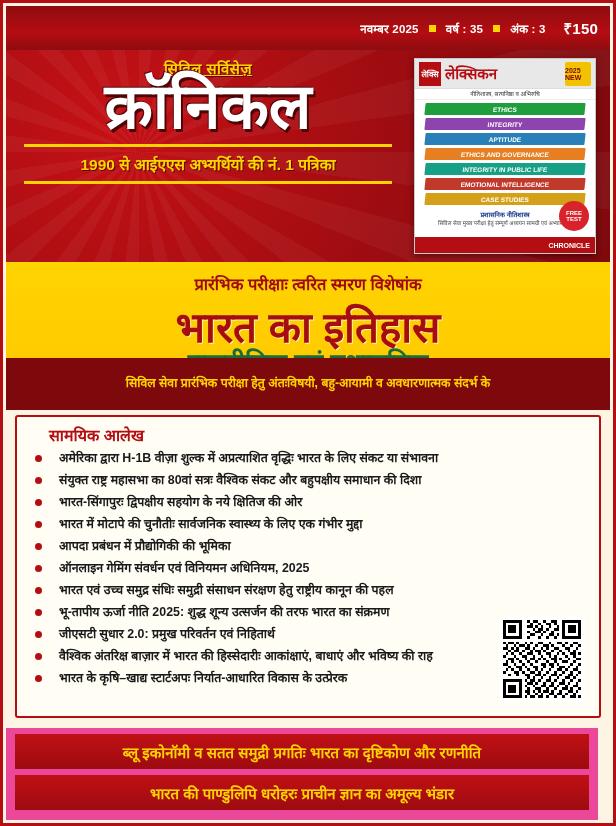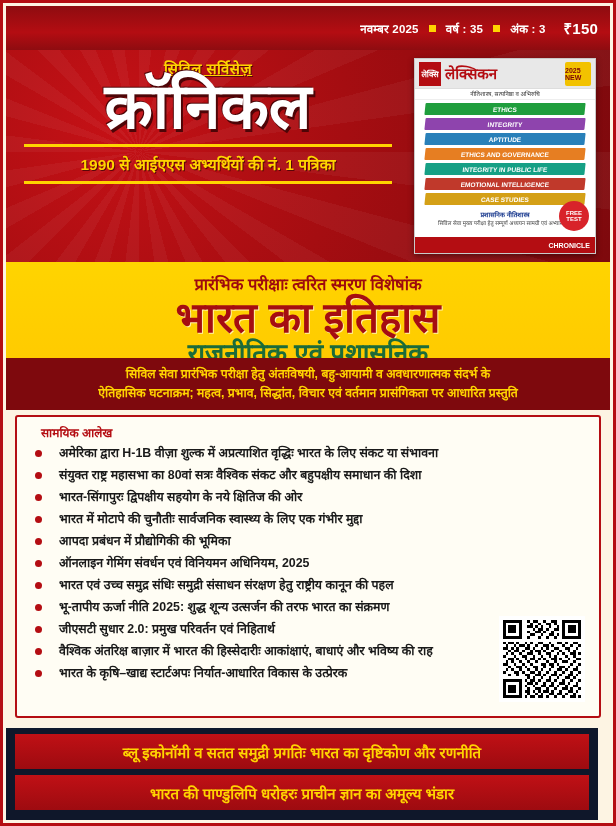--- a/index.html
+++ b/index.html
@@ -105,63 +105,63 @@
   .titleband {
     position:absolute; top:259px; left:3px; right:3px; height:96px;
     background:linear-gradient(180deg,#ffd400 0%, #ffcb00 100%);
     text-align:center;
   }
   .band-kicker {
     color:#9e0a0e; font-size:16.5px; font-weight:bold; padding-top:10px;
   }
   .band-main {
     color:#a50d11; font-size:42px; font-weight:bold; line-height:1.02;
-    margin-top:2px;
+    margin-top:12px;
     text-shadow:1px 1px 0 #fff3a8;
   }
   .band-sub {
     color:#1b6b3a; font-size:26px; font-weight:bold; line-height:1.05;
     margin-top:0px;
   }
   
   .descstrip {
     position:absolute; top:355px; left:3px; right:3px; height:52px;
     background:#7e090d; color:#ffd400;
     display:flex; flex-direction:column; align-items:center; justify-content:center;
     line-height:1.55; padding:0 10px;
   }
   .descstrip div { font-size:12.3px; font-weight:bold; text-align:center; }
   
   .panel {
     position:absolute; top:412px; left:12px; right:12px; height:303px;
     background:#fffdf4; border:2px solid #b40d12; border-radius:3px;
   }
   .panel-title {
-    color:#b40d12; font-size:12px; font-weight:bold;
-    padding:7px 0 3px 24px;
+    color:#b40d12; font-size:16px; font-weight:bold;
+    padding:7px 0 3px 32px;
   }
   .arts { padding:2px 10px 0 18px; }
   .art {
     display:flex; align-items:flex-start; gap:17px;
     font-size:12.4px; color:#1a1a1a; font-weight:bold;
     line-height:1.28; margin-bottom:6.1px;
   }
   .bullet {
     width:7px; height:7px; border-radius:50%; background:#b40d12;
     flex:0 0 auto; margin-top:4px;
   }
   .qr {
     position:absolute; right:14px; bottom:14px; width:86px; height:86px;
     background:#fff; padding:3px; border:1px solid #fff;
   }
   .qr-inner { width:100%; height:100%; }
   
   .bottom-wrap {
     position:absolute; left:3px; right:15px; bottom:3px; height:92px;
-    background:#0f172a; padding:6px 9px 8px;
+    background:#ec4899; padding:6px 9px 8px;
   }
   .bbar {
     background:linear-gradient(180deg,#c01015 0%, #9d0b10 100%);
     color:#ffd400; font-size:15px; font-weight:bold;
     height:35px; display:flex; align-items:center; justify-content:center;
     margin-bottom:6px; text-align:center; padding:0 8px;
   }
 </style>
 </head>
 <body>
@@ -215,21 +215,20 @@
   </div>
 
   <div class="titleband">
     <div class="band-kicker">प्रारंभिक परीक्षाः त्वरित स्मरण विशेषांक</div>
     <div class="band-main">भारत का इतिहास</div>
     <div class="band-sub">राजनीतिक एवं प्रशासनिक</div>
   </div>
 
   <div class="descstrip">
     <div>सिविल सेवा प्रारंभिक परीक्षा हेतु अंतःविषयी, बहु-आयामी व अवधारणात्मक संदर्भ के</div>
-    <div>ऐतिहासिक घटनाक्रम; महत्व, प्रभाव, सिद्धांत, विचार एवं वर्तमान प्रासंगिकता पर आधारित प्रस्तुति</div>
   </div>
 
   <div class="panel">
     <div class="panel-title">सामयिक आलेख</div>
     <div class="arts">
       <div class="art">
           <span class="bullet"></span>
           <span>अमेरिका द्वारा H-1B वीज़ा शुल्क में अप्रत्याशित वृद्धिः भारत के लिए संकट या संभावना</span>
         </div>
       <div class="art">

